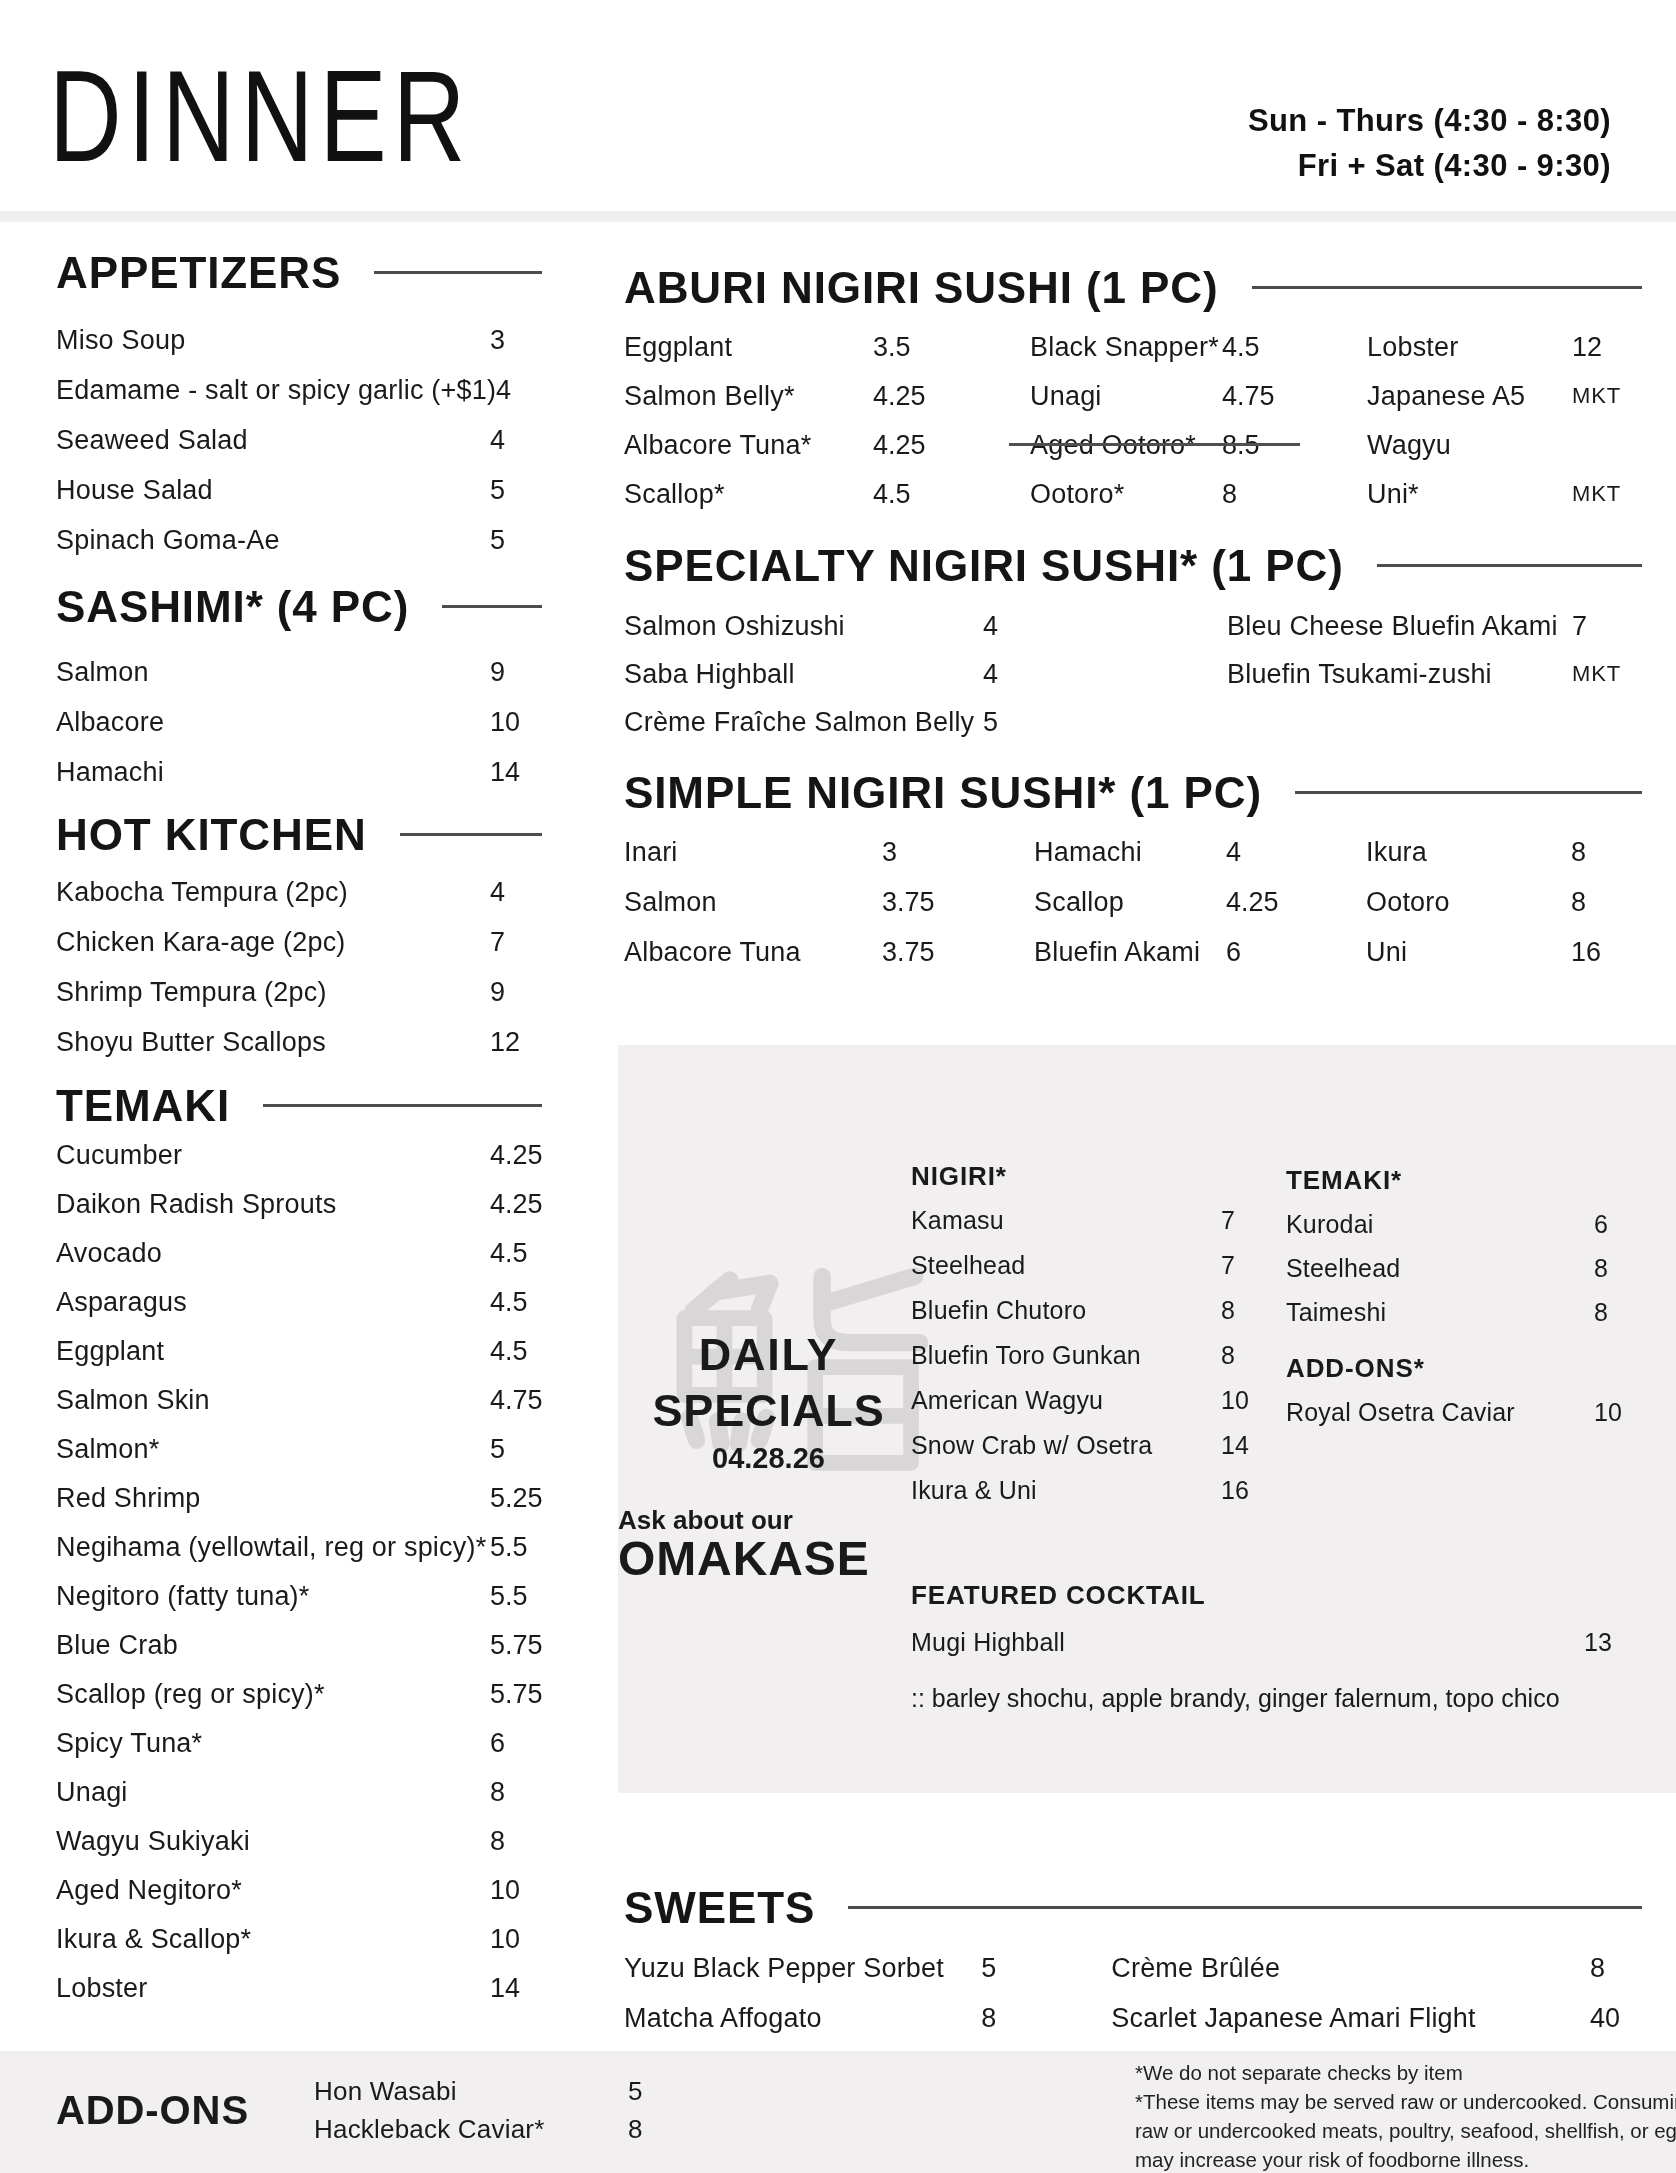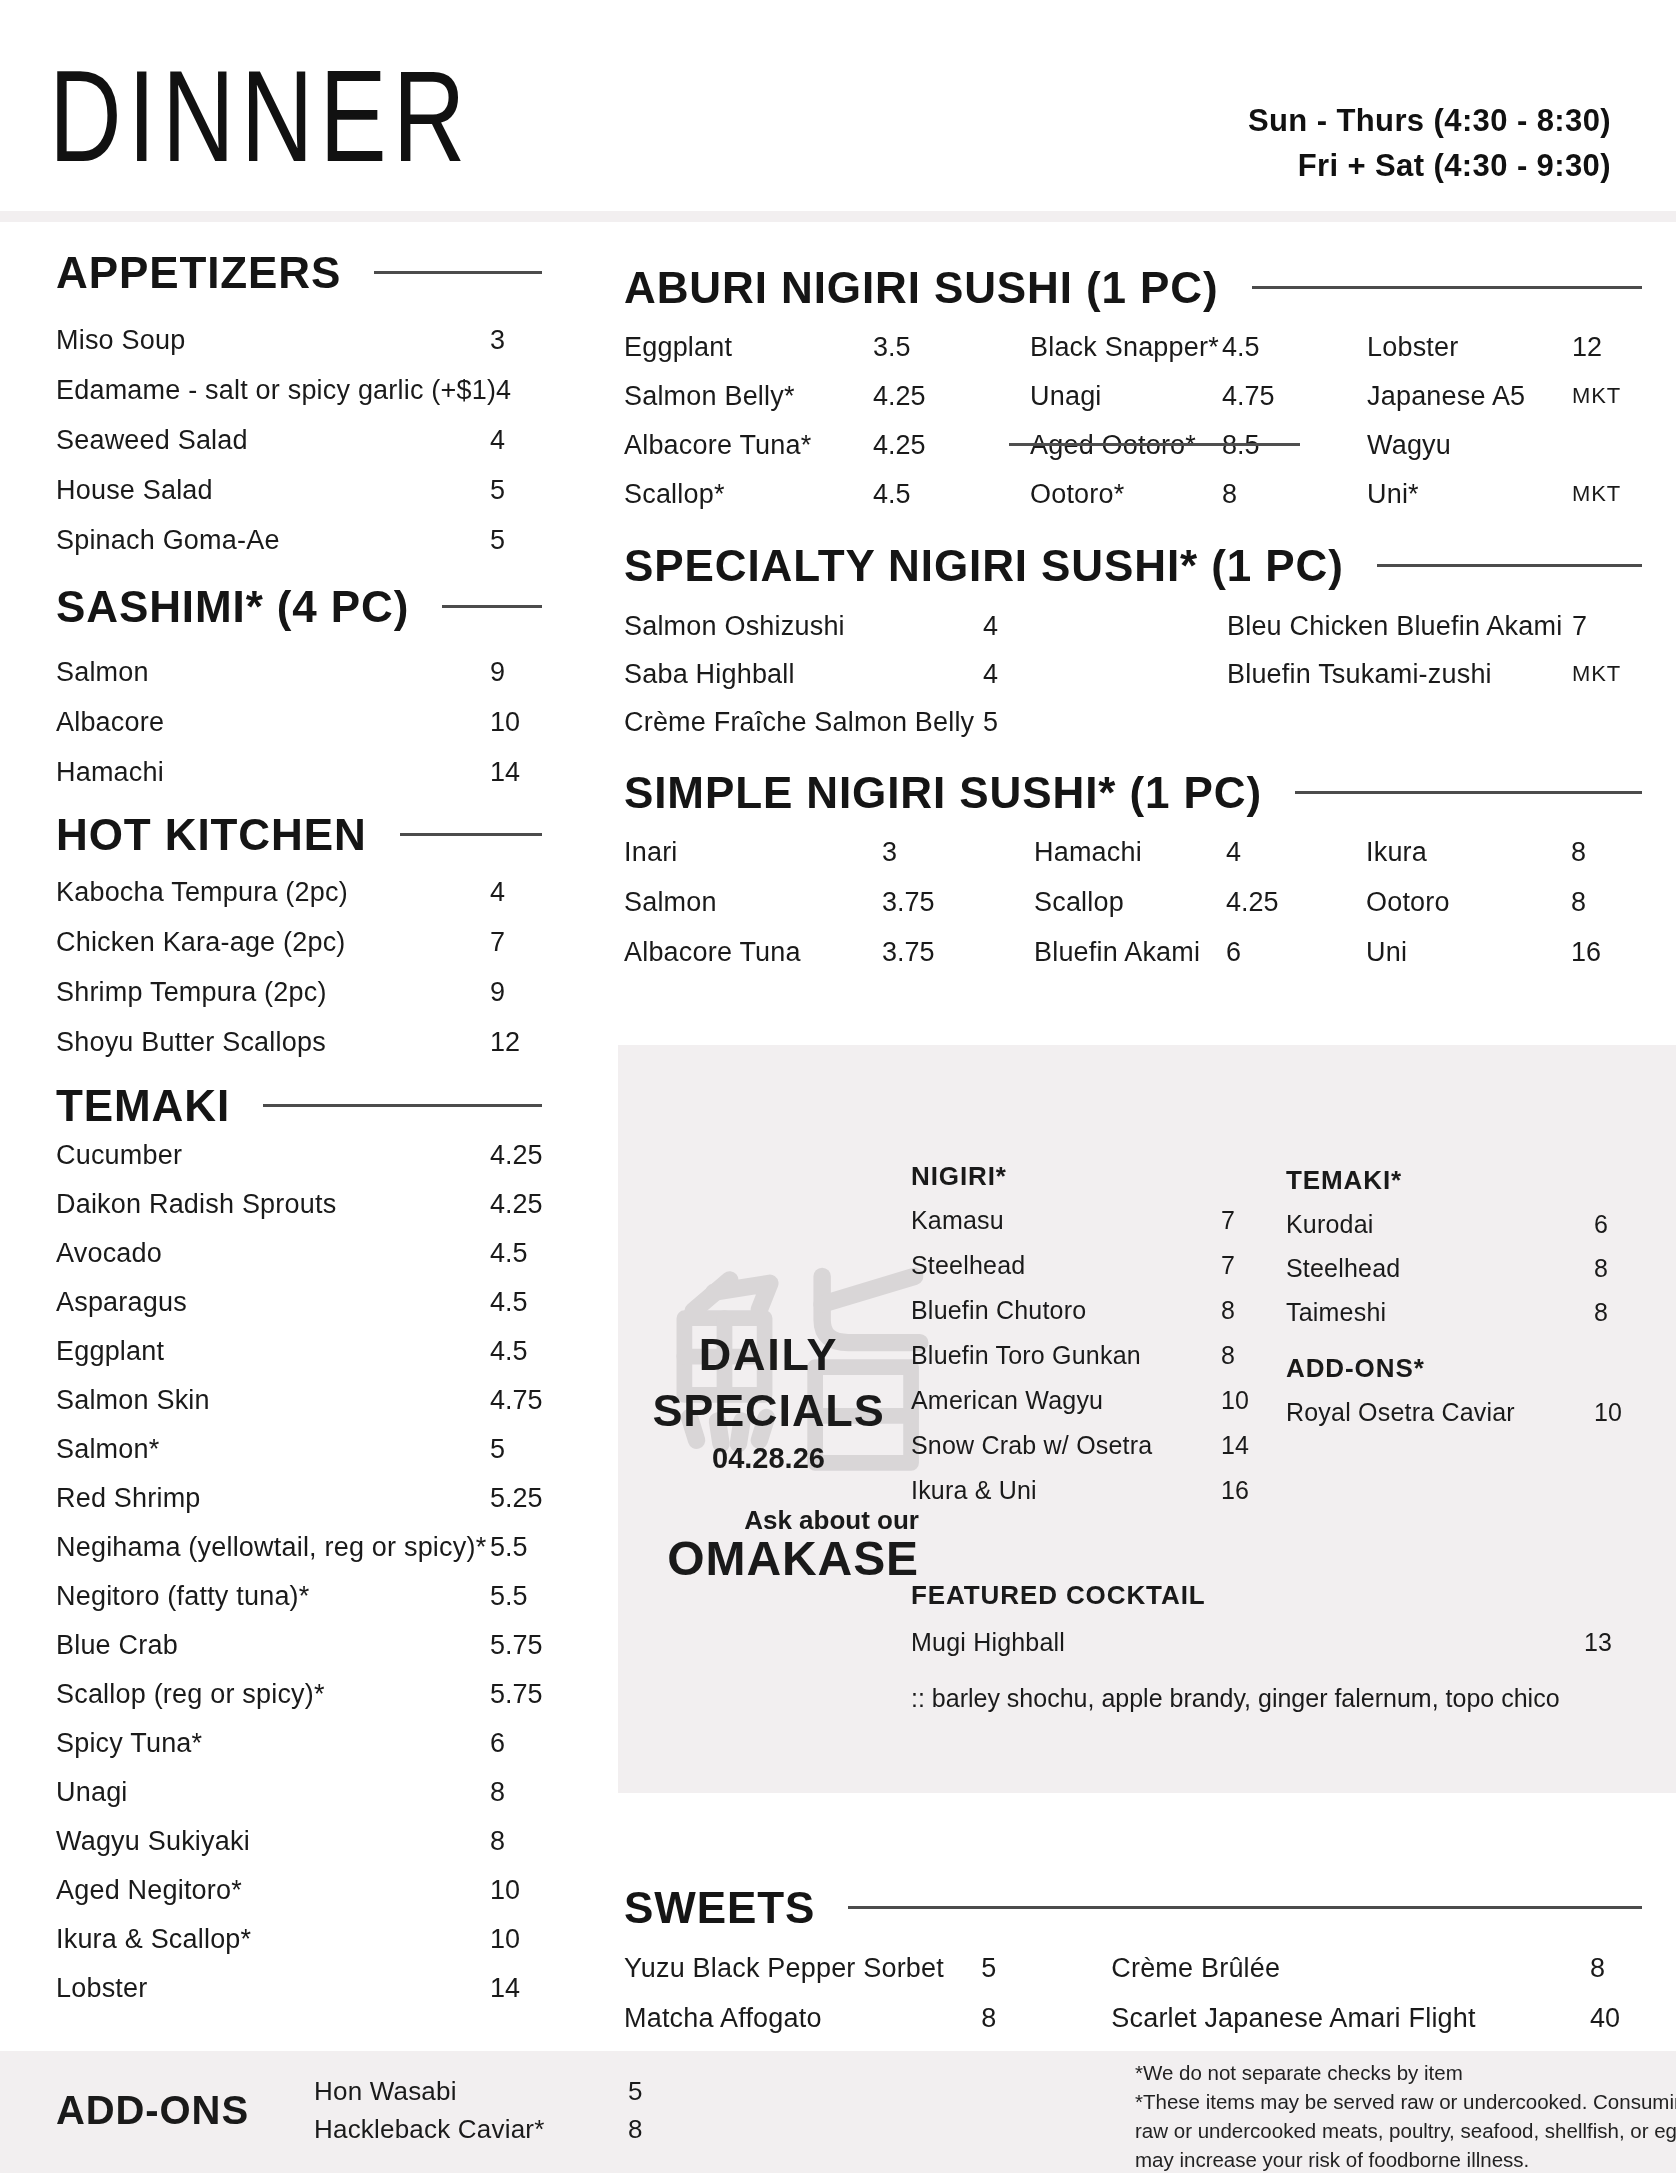--- a/index.html
+++ b/index.html
@@ -45,21 +45,21 @@
   .mt11{margin-top:9.6px;} .mt13{margin-top:11.4px;} .mt8{margin-top:7px;} .mt0{margin-top:0;}
   
   .specials-box{
     position:absolute;left:618px;top:1045px;width:1059px;height:748px;background:#f2eff0;
   }
   .watermark{position:absolute;left:35px;top:217px;width:279px;height:231px;}
   .daily-block{position:absolute;left:0;top:281px;width:301px;text-align:center;}
   .daily-line1{font-size:45px;font-weight:700;line-height:58px;letter-spacing:1.7px;}
   .daily-line2{font-size:45px;font-weight:700;line-height:54px;letter-spacing:0.9px;}
   .daily-date{font-size:29px;font-weight:700;line-height:40px;}
-  .ask-block{position:absolute;left:0;top:459px;width:301px;text-align:right;}
+  .ask-block{position:absolute;left:0;top:459px;width:301px;text-align:left;}
   .ask-line{font-size:26px;font-weight:700;line-height:33px;}
   .omakase-line{font-size:48px;font-weight:700;line-height:44px;letter-spacing:0.9px;}
   .sp-col{position:absolute;}
   .sp-heading{font-size:26px;font-weight:700;line-height:35px;letter-spacing:0.9px;}
   .sp-items .item-name,.sp-items .item-price{font-size:25px;}
   .cocktail-desc{font-size:25px;line-height:35px;margin-top:17px;white-space:nowrap;}
   
   .footer-band{position:absolute;left:0;top:2051px;width:1677px;height:123px;background:#f2eff0;}
   .footer-addons-title{
     position:absolute;left:56px;top:2086px;font-size:40px;font-weight:700;
@@ -316,21 +316,21 @@
             <span class="item-name">Saba Highball</span>
             <span class="item-price">4</span>
           </div>
           <div class="item-row">
             <span class="item-name">Crème Fraîche Salmon Belly</span>
             <span class="item-price">5</span>
           </div>
         </div>
       <div class="items pw80" style="width:415px;margin-left:192px;--rh:48px;">
           <div class="item-row">
-            <span class="item-name">Bleu Chicken Bluefin Akami</span>
+            <span class="item-name">Bleu Cheese Bluefin Akami</span>
             <span class="item-price">7</span>
           </div>
           <div class="item-row">
             <span class="item-name">Bluefin Tsukami-zushi</span>
             <span class="item-price mkt">MKT</span>
           </div>
         </div>
     </div>
   </section>
 

